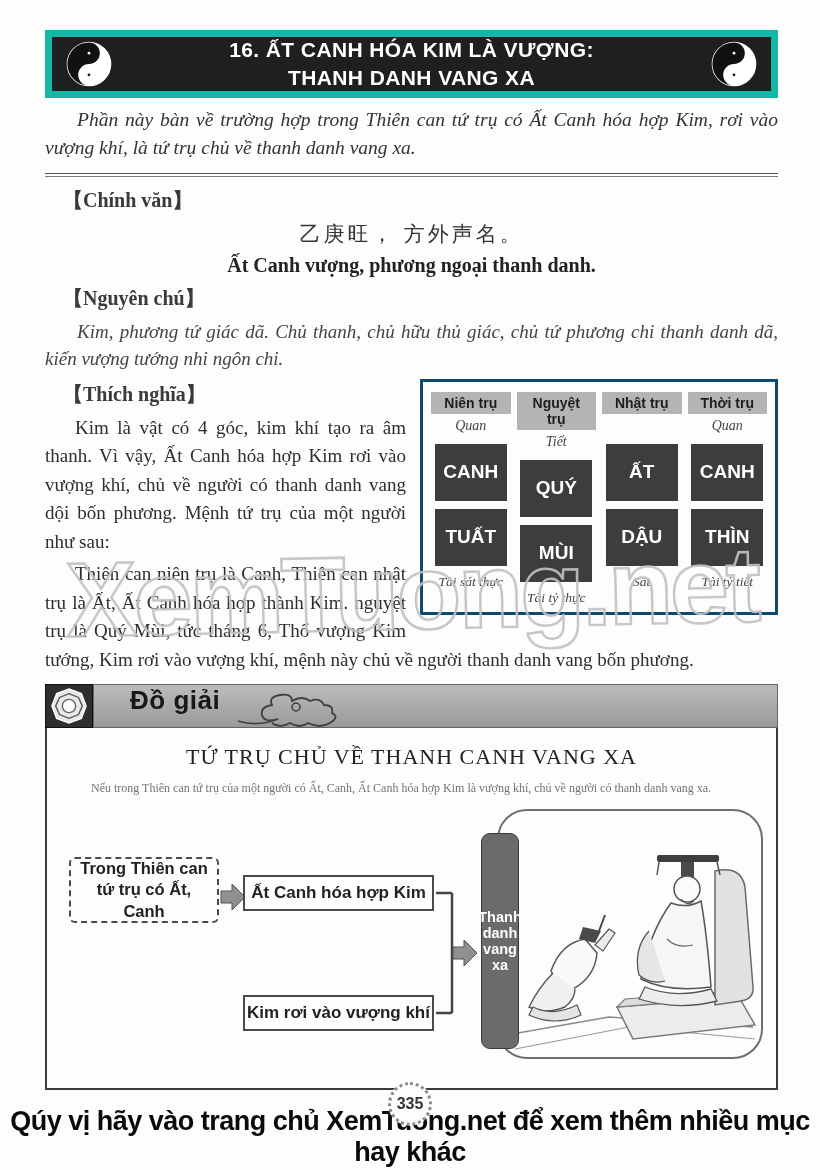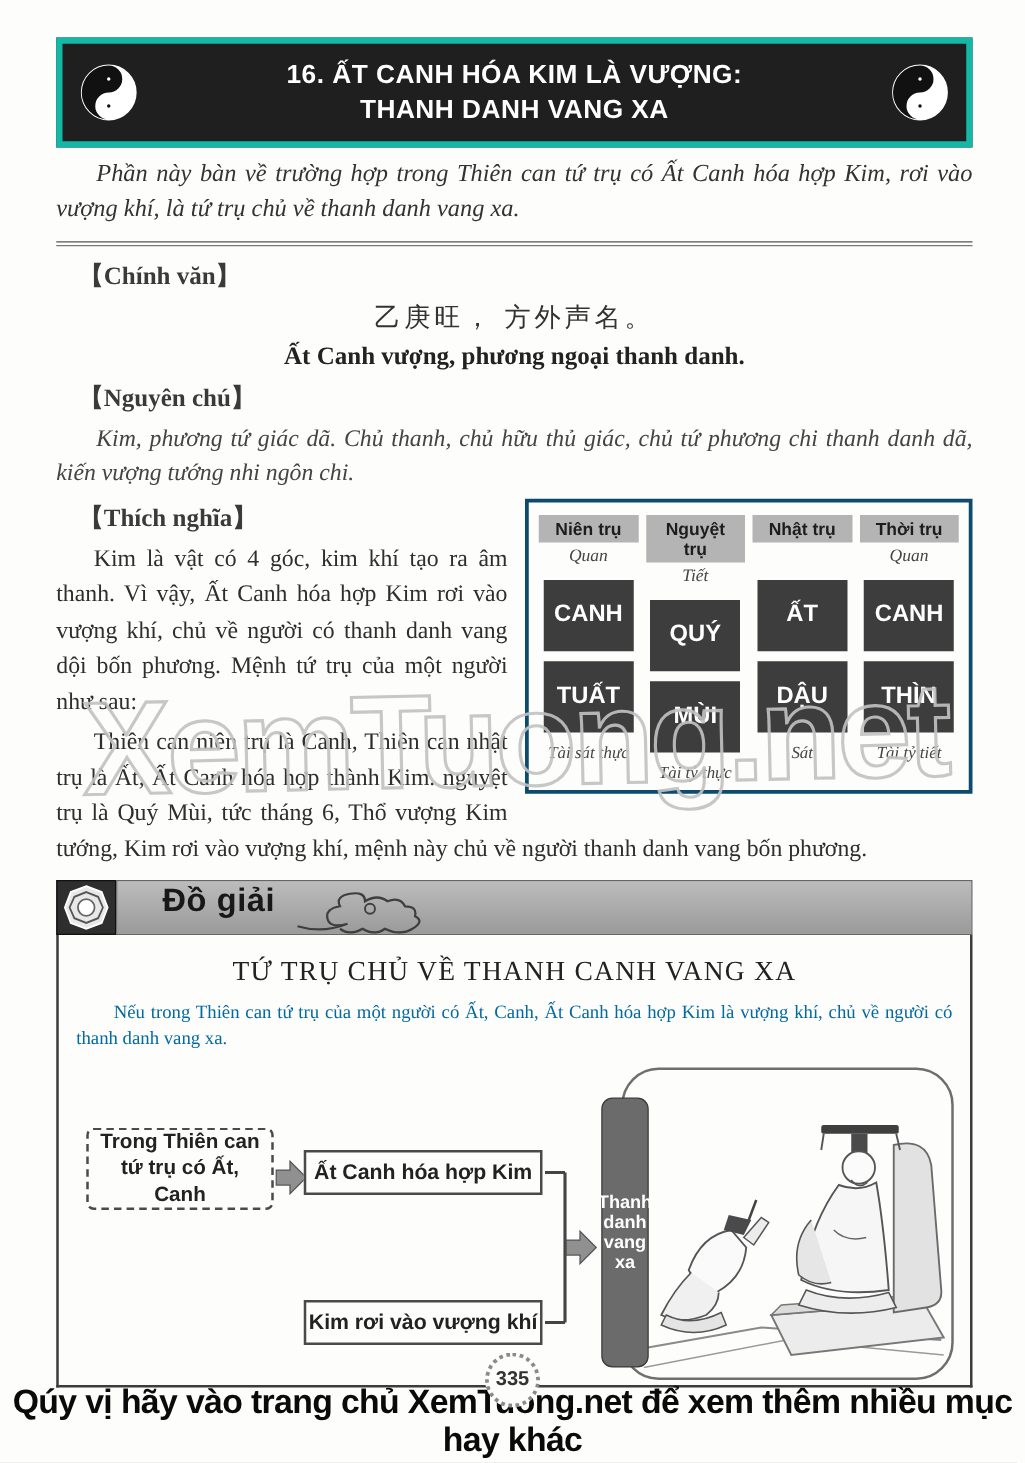--- a/index.html
+++ b/index.html
@@ -7,21 +7,21 @@
   .page {
     position:relative; width:820px; height:1170px; margin:0 auto;
     background:#fdfdfc; overflow:hidden;
     font-family:"Liberation Serif", serif; color:#2c2c2c;
     padding:30px 42px 0 45px;
   }
 
   
   .title-bar{
     display:flex; align-items:center; background:#1f1f1f;
-    border:5px solid #14b8a6; height:88px; padding:0 14px; margin-bottom:8px;
+    border:7px solid #14b8a6; height:68px; padding:0 14px; margin-bottom:8px;
   }
   .title-text{
     flex:1; text-align:center; color:#fff;
     font-family:"Liberation Sans", sans-serif; font-weight:bold;
     font-size:21px; line-height:1.35; letter-spacing:.4px;
   }
   .yy{ width:46px; height:46px; flex:0 0 auto; }
 
   
   .intro{
@@ -93,21 +93,21 @@
 
   
   .diagram-box{
     border:2px solid #3c3c3c; border-top:none; background:#fdfdfc;
     padding:12px 14px 10px 14px; height:362px; position:relative;
   }
   .box-title{
     text-align:center; font-size:22px; letter-spacing:1px; color:#222;
     margin:4px 0 10px 0; font-weight:normal;
   }
-  .box-para{ font-size:15px; line-height:1.4; text-align:justify; text-indent:30px; color:#0369a1; }
+  .box-para{ font-size:12px; line-height:1.4; text-align:justify; text-indent:30px; color:#737373; }
 
   .flow{ position:relative; height:258px; margin-top:10px; }
   .connector-svg{ position:absolute; left:0; top:0; pointer-events:none; }
   .dashed-box{
     position:absolute; left:8px; top:50px; width:150px; height:66px;
     border:2px dashed #4a4a4a; border-radius:6px;
     display:flex; align-items:center; justify-content:center; text-align:center;
     font-family:"Liberation Sans", sans-serif; font-weight:bold; font-size:16.5px;
     line-height:1.3; color:#222; padding:2px 6px; background:#fdfdfc;
   }

